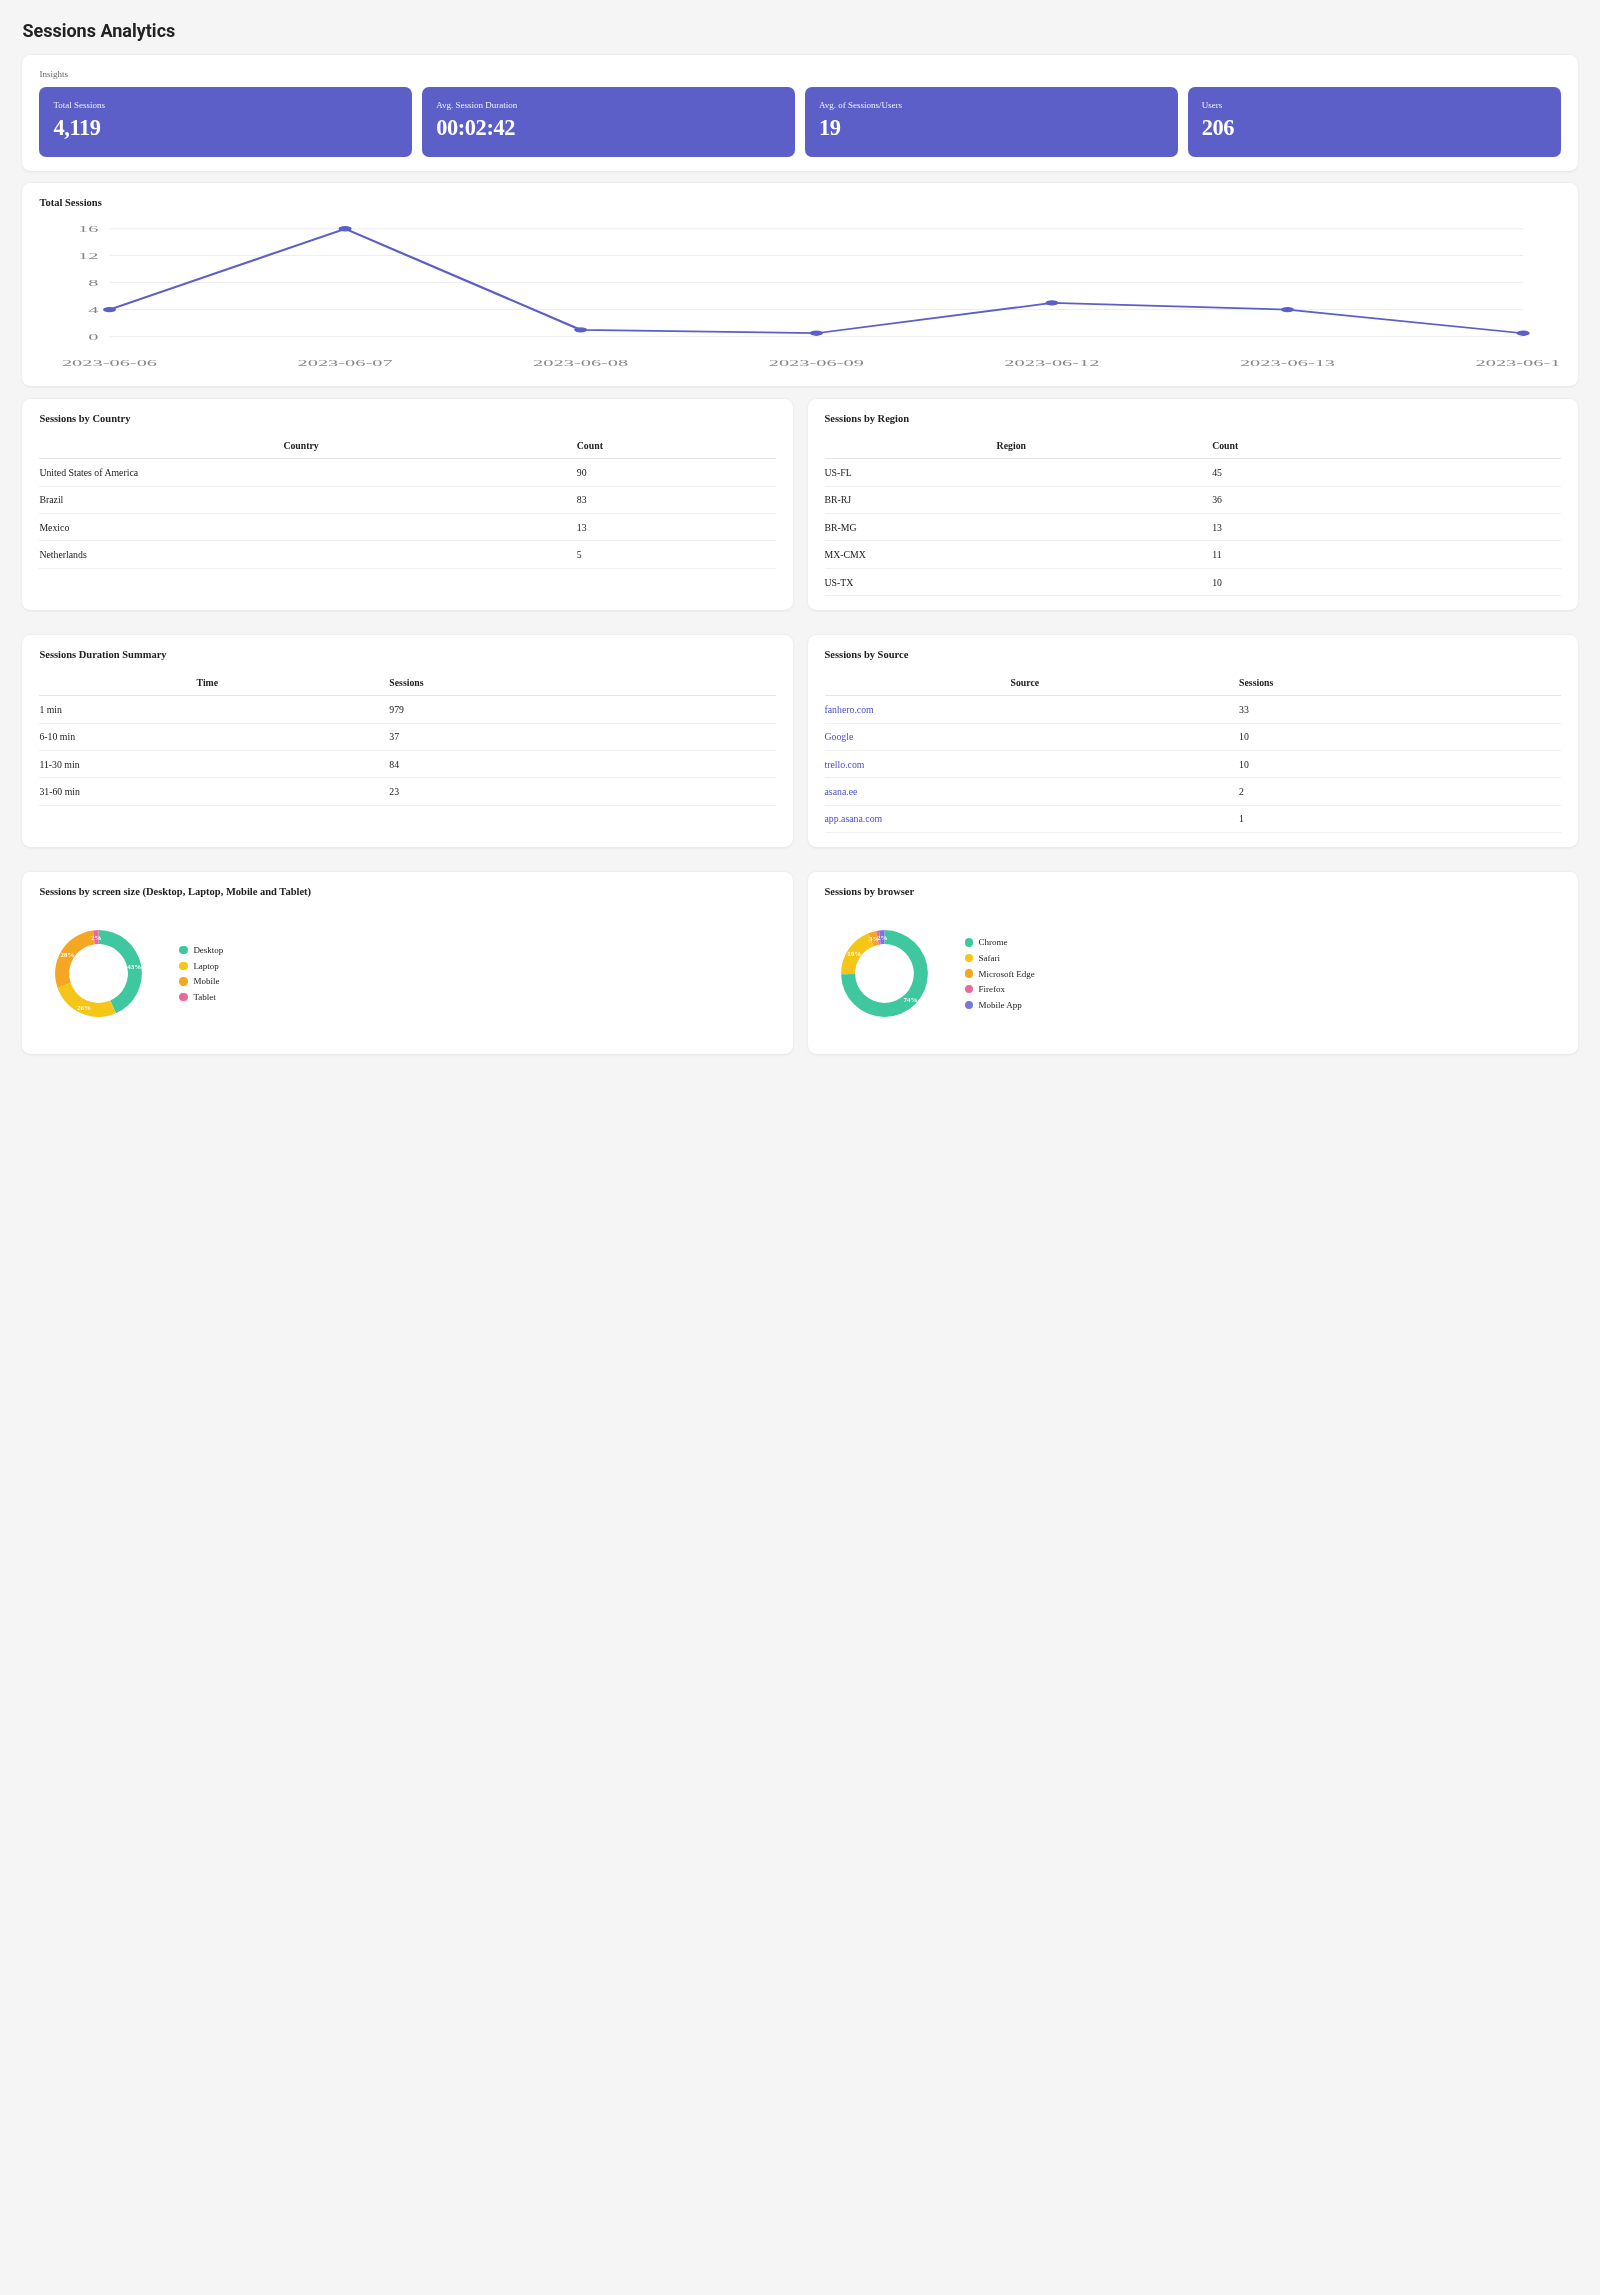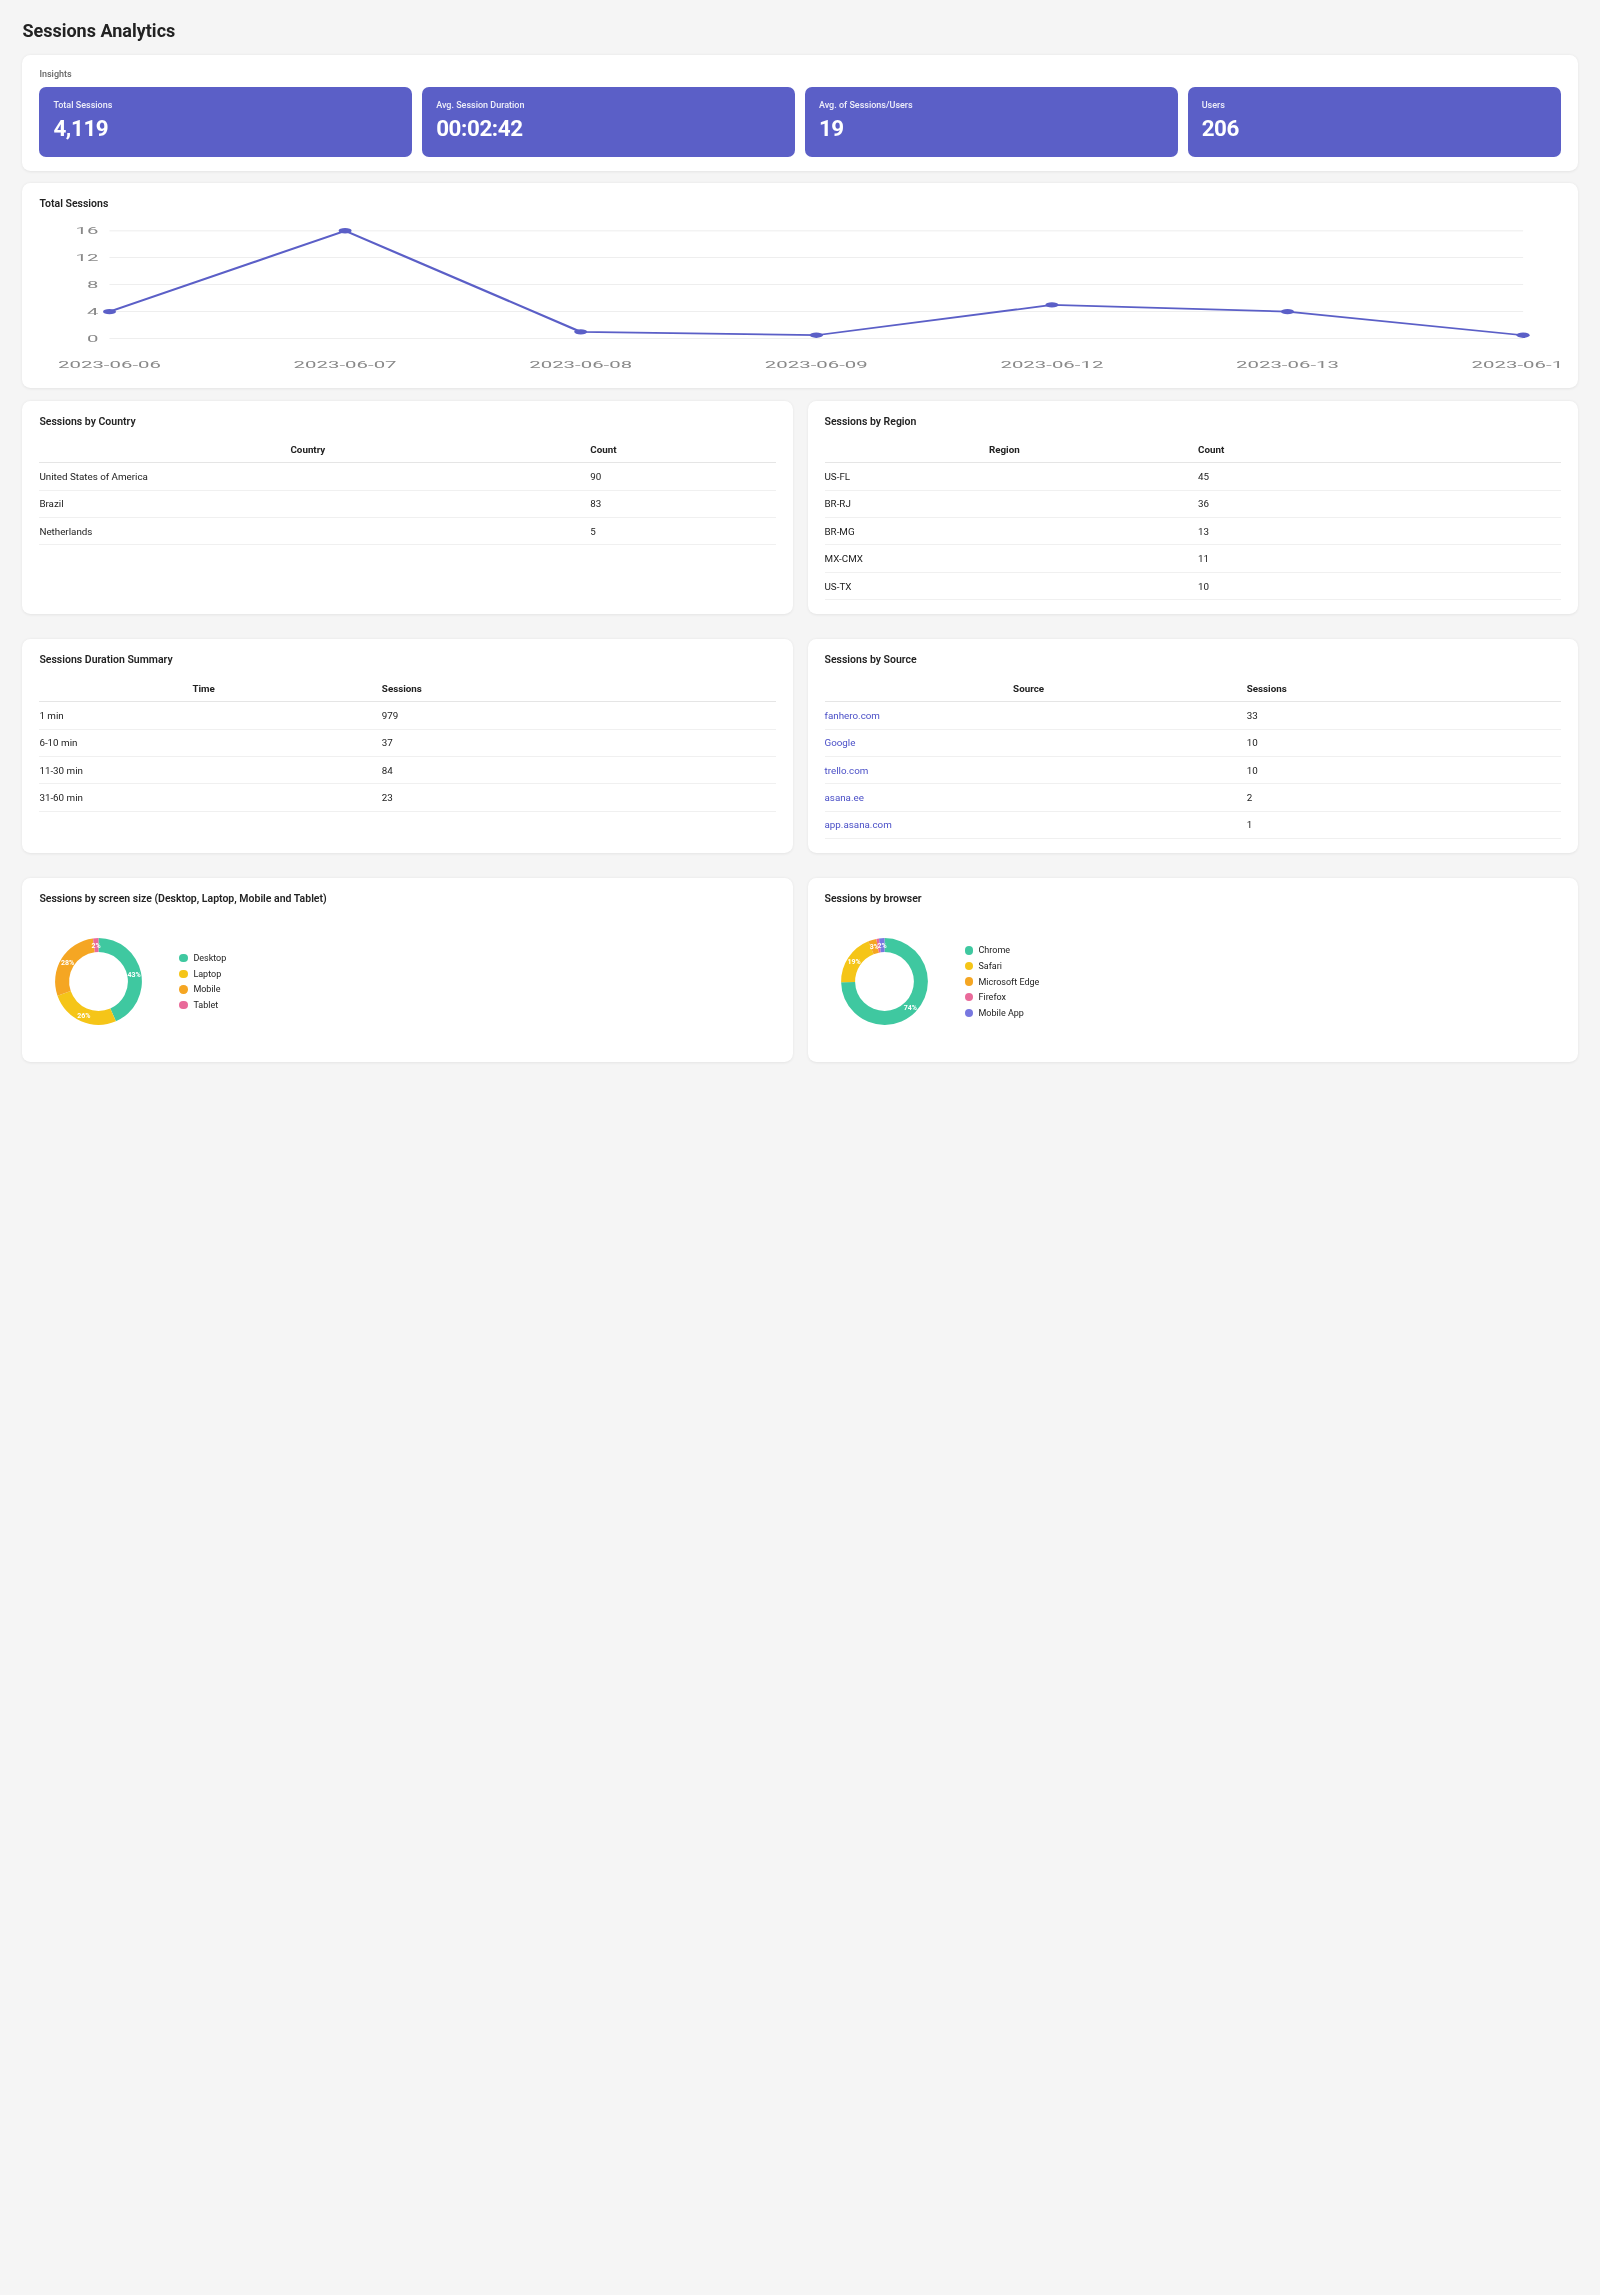--- a/index.html
+++ b/index.html
@@ -14,20 +14,21 @@
       font-size: 18px;
       font-weight: 700;
       margin-bottom: 14px;
     }
     .card {
       background: #fff;
       border-radius: 8.4px;
       padding: 14px 17px;
       margin-bottom: 12.6px;
       box-shadow: 0 0.7px 2.8px rgba(0,0,0,0.07);
+      font-family: Liberation Serif, serif;
     }
     .insights-label {
       font-size: 9px;
       color: #666;
       margin-bottom: 8.4px;
       font-weight: 500;
     }
     .metrics-grid {
       display: grid;
       grid-template-columns: repeat(4, 1fr);
@@ -201,20 +202,24 @@
       <tbody id="country-tbody">
           <tr>
             <td>United States of America</td>
             <td>90</td>
           </tr>
           <tr>
             <td>Brazil</td>
             <td>83</td>
           </tr>
           <tr>
+            <td>Mexico</td>
+            <td>13</td>
+          </tr>
+          <tr>
             <td>Netherlands</td>
             <td>5</td>
           </tr>
         </tbody>
     </table>
   </div>
   <div class="card">
     <div class="section-title">Sessions by Region</div>
     <table class="data-table">
       <thead>

